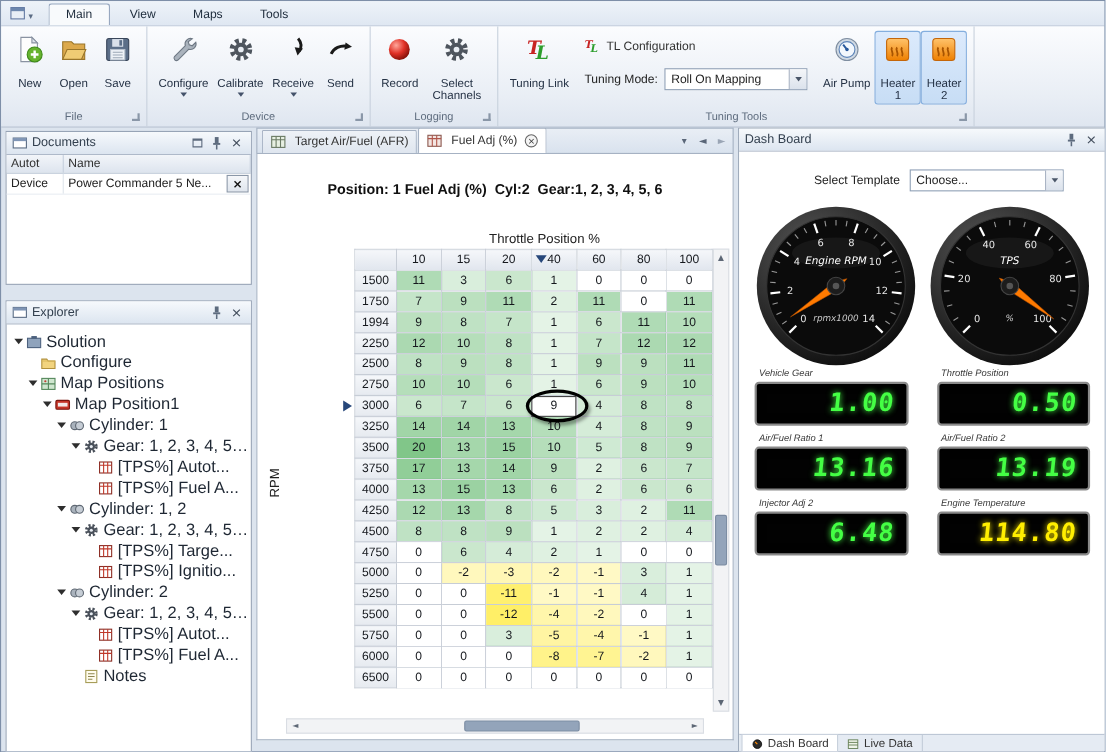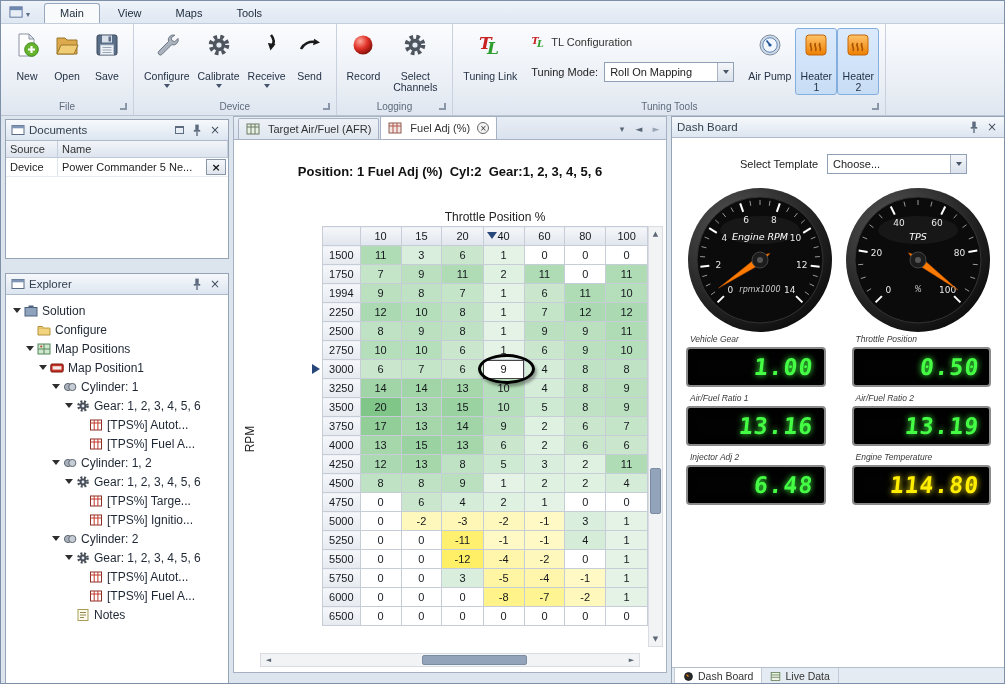--- a/index.html
+++ b/index.html
@@ -51,21 +51,21 @@
 .doc-row{display:flex;height:19px;border-bottom:1px solid #e8edf3;align-items:center}
 .doc-row .col-source{border-right:1px solid #dfe5ec;line-height:18px;padding:0 4px}
 .doc-row .col-name{padding:0 4px}
 .row-close{width:20px;height:16px;border:1px solid #8a97a8;background:linear-gradient(#f5f7fa,#dfe5ed);display:flex;align-items:center;justify-content:center;font-weight:bold;color:#111;margin:0 2px 0 auto;flex:none;font-size:11px}
 
 .explorer{left:4px;top:272px;width:224px;height:412px}
 .tree{padding:6px 2px;overflow:hidden}
 .tree-row{display:flex;align-items:center;height:19px;white-space:nowrap}
 .exp{width:10px;height:10px;margin-right:2px;flex:none;display:flex;align-items:center;justify-content:center}
 .exp.open::before{content:"";border-left:4px solid transparent;border-right:4px solid transparent;border-top:5px solid #2e2e2e}
-.tlabel{font-size:12px;color:#1e2733;overflow:hidden;text-overflow:ellipsis}
+.tlabel{font-size:15px;color:#1e2733;overflow:hidden;text-overflow:ellipsis}
 
 .center{position:absolute;left:232px;top:115px;width:434px;height:557px}
 .doctabs{height:24px;background:linear-gradient(#e9eef5,#d9e2ee);border:1px solid #a6b2c3;display:flex;align-items:flex-end;padding:0 4px;position:relative}
 .doctab{display:flex;align-items:center;gap:4px;height:21px;padding:0 7px;border:1px solid #a6b2c3;border-bottom:none;background:linear-gradient(#eef2f7,#dfe6ef);font-size:11px;color:#333;border-radius:2px 2px 0 0;margin-right:1px;white-space:nowrap}
 .doctab.active{background:#fff;height:23px}
 .tab-close{width:12px;height:12px;border:1px solid #666;border-radius:50%;display:flex;align-items:center;justify-content:center;font-size:8px;color:#333;margin-left:3px;background:#f4f4f4}
 .tabctrl{position:absolute;right:3px;top:5px;display:flex;gap:3px}
 .tabctrl span{width:14px;height:14px;display:flex;align-items:center;justify-content:center;color:#5a6678;font-size:9px}
 .tabctrl .dim{color:#9aa5b5}
 .center-body{position:absolute;top:24px;left:0;right:0;bottom:0;background:#fff;border:1px solid #a6b2c3;border-top:none;overflow:hidden}
@@ -332,21 +332,21 @@
       <span class="ph-btn">
           <svg viewBox="0 0 14 14">
             <rect x="5.4" y="1.5" width="3.2" height="5" fill="#5d6b7e"></rect>
             <rect x="4" y="6.5" width="6" height="1.6" fill="#5d6b7e"></rect>
             <path d="M7 8.1v4" stroke="#5d6b7e" stroke-width="1.3"></path>
           </svg>
         </span>
       <span class="ph-btn glyph">×</span>
     </div>
     <div class="doc-hdr">
-      <div class="col-source">Source</div>
+      <div class="col-source">Autot</div>
       <div class="col-name">Name</div>
     </div>
     <div id="doc-rows">
         <div class="doc-row">
           <div class="col-source">Device</div>
           <div class="col-name">Power Commander 5 Ne...</div>
           <div class="row-close glyph">×</div>
         </div>
       </div>
   </div>

